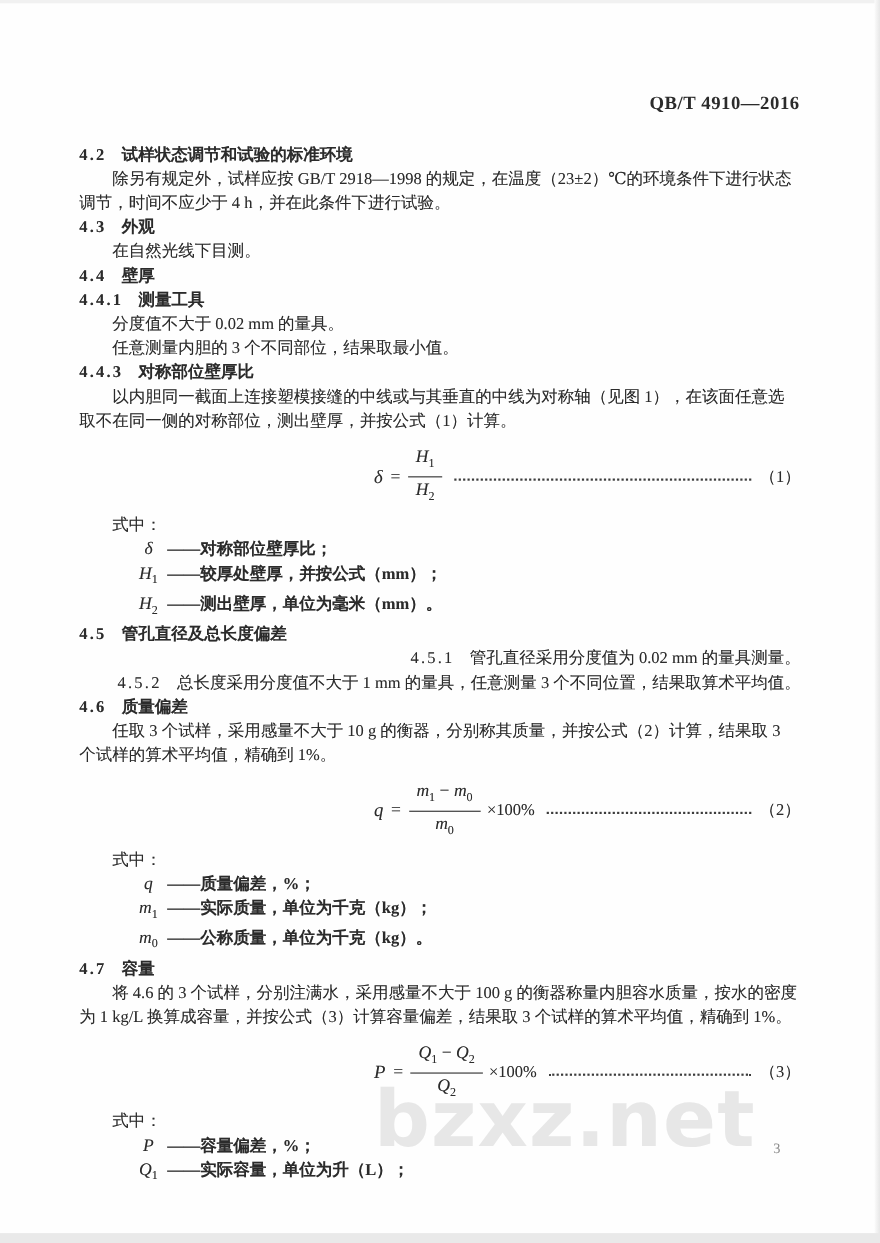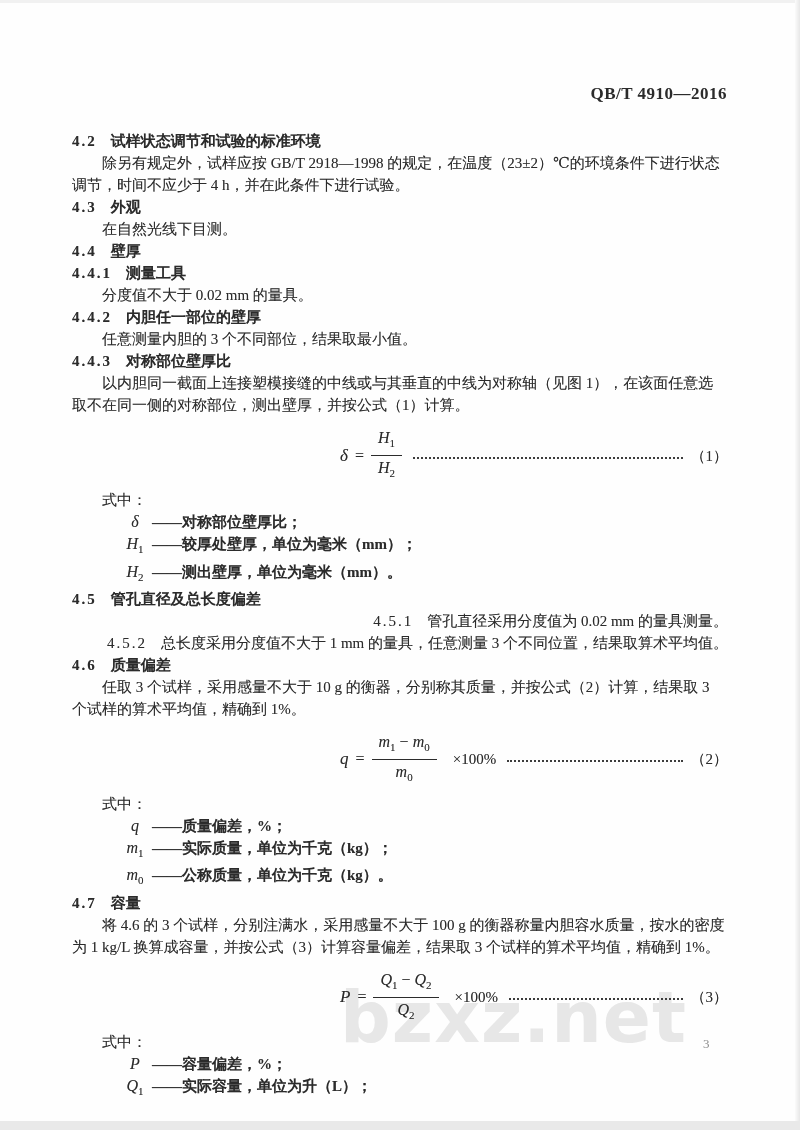--- a/index.html
+++ b/index.html
@@ -53,21 +53,21 @@
   .frac{display:inline-flex;flex-direction:column;align-items:center;}
   .fnum,.fden{
     display:flex;align-items:baseline;
     padding:0 7px;font-size:16px;line-height:19px;white-space:nowrap;
   }
   .fnum{border-bottom:1.4px solid #2b2b2b;padding-bottom:2px;}
   .fden{padding-top:2px;}
   .var{font-style:italic;}
   .fnum sub,.fden sub,.def-sym sub{font-size:11px;font-style:normal;}
   .op{margin:0 4px;font-style:normal;}
-  .f-tail{margin-left:16px;font-size:15px;white-space:nowrap;}
+  .f-tail{margin-left:6px;font-size:15px;white-space:nowrap;}
   .dots{
     flex:1 1 auto;align-self:center;height:0;
     border-bottom:2.6px dotted #3c3c3c;
     margin:0 8px 0 11px;transform:translateY(2px);
   }
   .f-label{white-space:nowrap;font-size:15px;}
   
   .defs-intro{text-indent:2em;margin-top:2px;}
   .def-item{display:flex;align-items:baseline;}
   .def-sym{
@@ -89,21 +89,20 @@
   <div class="doc-header">QB/T 4910—2016</div>
 
   <div class="content">
       <div class="block heading"><span class="num">4.2</span><span class="ttl">试样状态调节和试验的标准环境</span></div>
       <div class="block para">除另有规定外，试样应按 GB/T 2918—1998 的规定，在温度（23±2）℃的环境条件下进行状态调节，时间不应少于 4 h，并在此条件下进行试验。</div>
       <div class="block heading"><span class="num">4.3</span><span class="ttl">外观</span></div>
       <div class="block para">在自然光线下目测。</div>
       <div class="block heading"><span class="num">4.4</span><span class="ttl">壁厚</span></div>
       <div class="block heading"><span class="num">4.4.1</span><span class="ttl">测量工具</span></div>
       <div class="block para">分度值不大于 0.02 mm 的量具。</div>
-      <div class="block heading"><span class="num">4.4.2</span><span class="ttl">内胆任一部位的壁厚</span></div>
       <div class="block para">任意测量内胆的 3 个不同部位，结果取最小值。</div>
       <div class="block heading"><span class="num">4.4.3</span><span class="ttl">对称部位壁厚比</span></div>
       <div class="block para">以内胆同一截面上连接塑模接缝的中线或与其垂直的中线为对称轴（见图 1），在该面任意选取不在同一侧的对称部位，测出壁厚，并按公式（1）计算。</div>
       <div class="block formula">
         <span class="f-lhs">δ</span>
         <span class="f-eq">=</span>
         <span class="frac">
           <span class="fnum">
             <span class="var">H<sub>1</sub></span>
           </span>
@@ -114,21 +113,21 @@
         <span class="dots"></span>
         <span class="f-label">（1）</span>
       </div>
       <div class="block defs-intro">式中：</div>
       <div class="block def-item">
         <span class="def-sym">δ</span>
         <span class="def-text">——对称部位壁厚比；</span>
       </div>
       <div class="block def-item">
         <span class="def-sym">H<sub>1</sub></span>
-        <span class="def-text">——较厚处壁厚，单位为毫米（mm）；</span>
+        <span class="def-text">——较厚处壁厚，并按公式（mm）；</span>
       </div>
       <div class="block def-item">
         <span class="def-sym">H<sub>2</sub></span>
         <span class="def-text">——测出壁厚，单位为毫米（mm）。</span>
       </div>
       <div class="block heading"><span class="num">4.5</span><span class="ttl">管孔直径及总长度偏差</span></div>
       <div class="block clause"><span class="num">4.5.1</span><span class="ttl">管孔直径采用分度值为 0.02 mm 的量具测量。</span></div>
       <div class="block clause"><span class="num">4.5.2</span><span class="ttl">总长度采用分度值不大于 1 mm 的量具，任意测量 3 个不同位置，结果取算术平均值。</span></div>
       <div class="block heading"><span class="num">4.6</span><span class="ttl">质量偏差</span></div>
       <div class="block para">任取 3 个试样，采用感量不大于 10 g 的衡器，分别称其质量，并按公式（2）计算，结果取 3 个试样的算术平均值，精确到 1%。</div>

